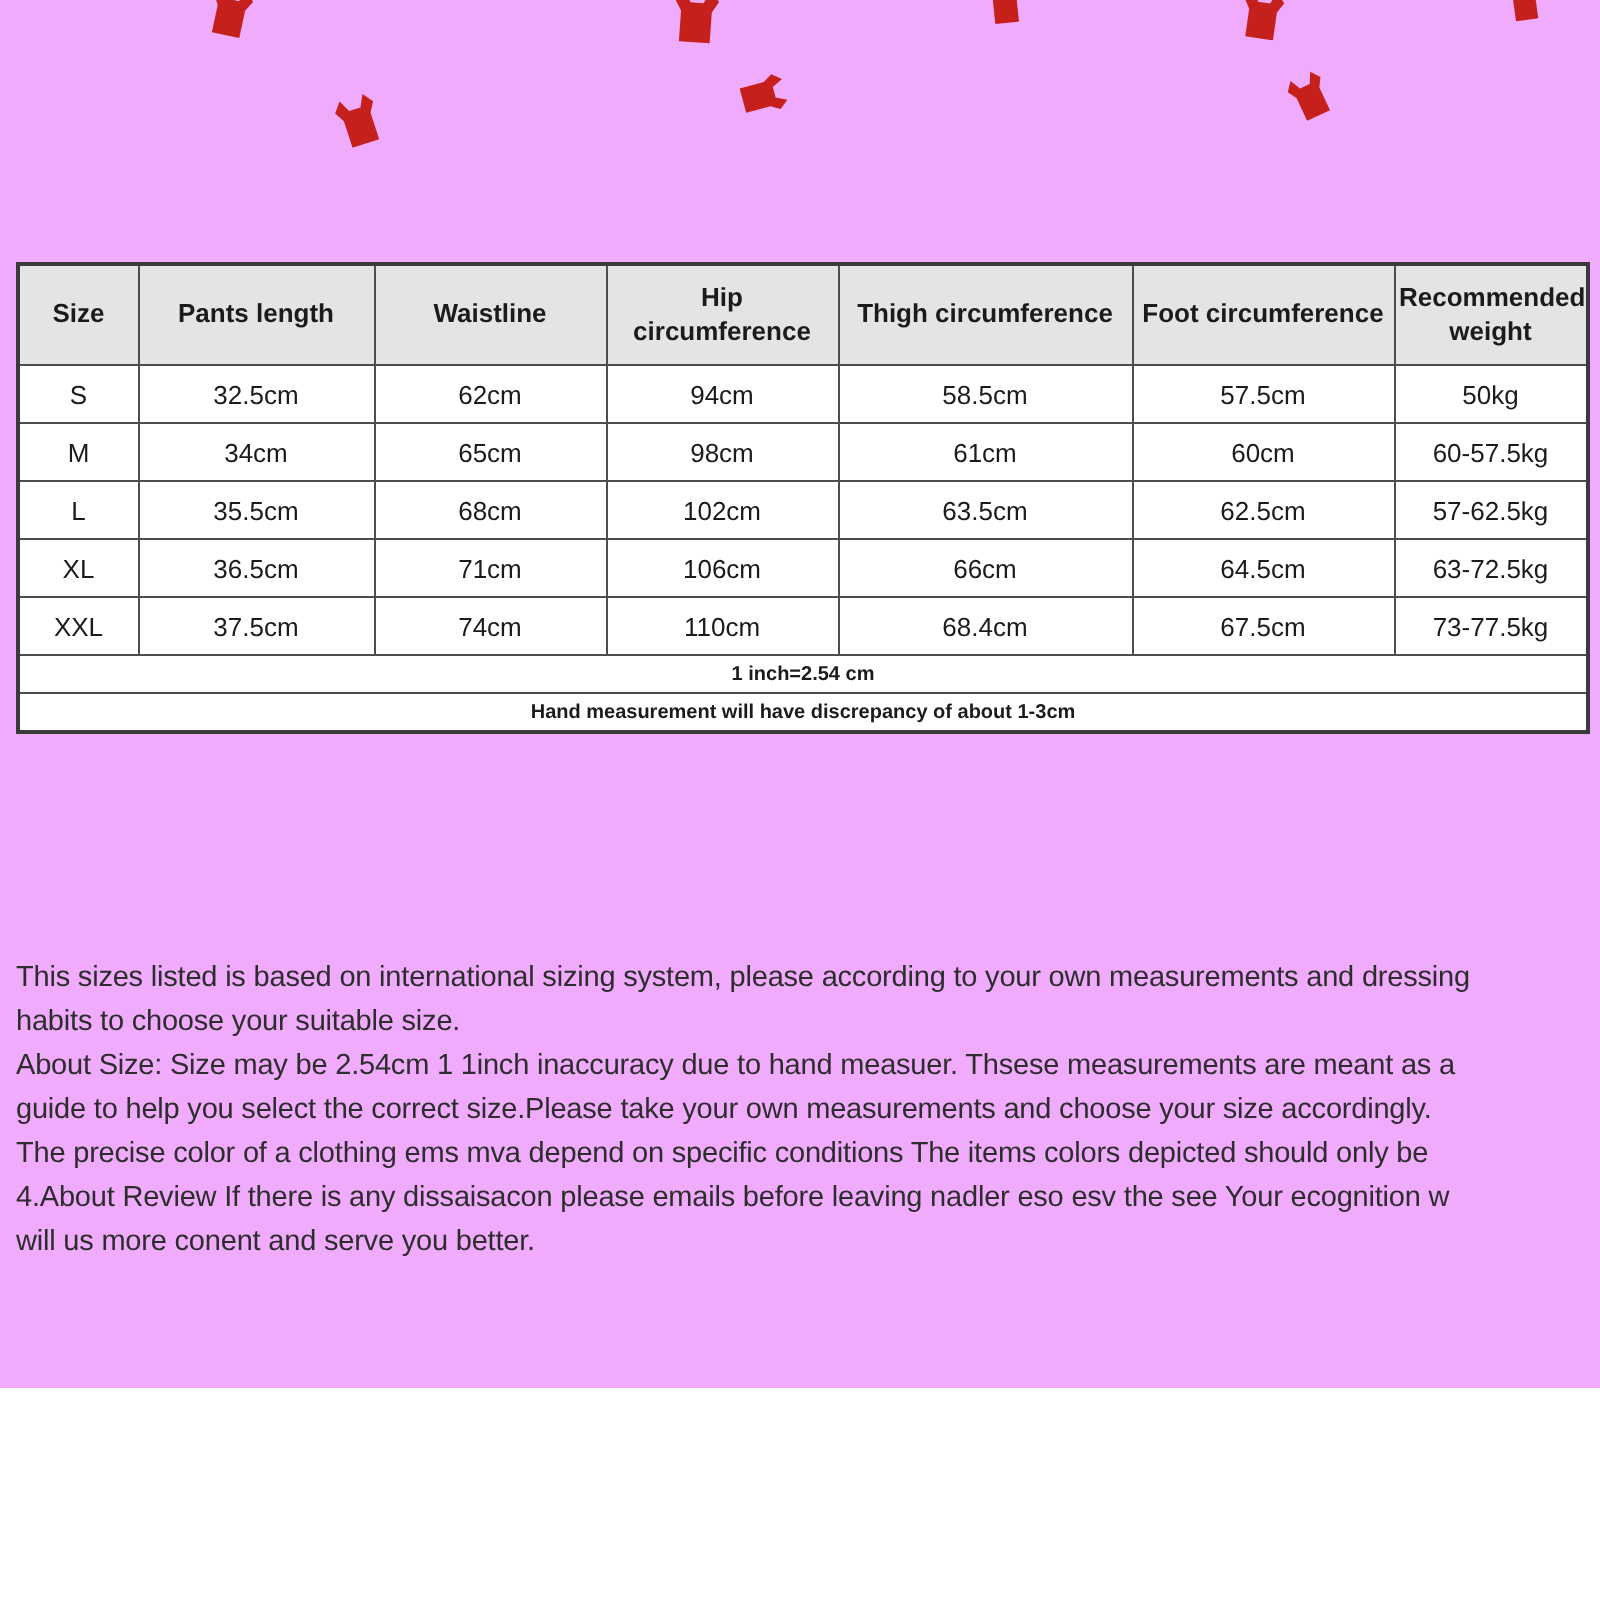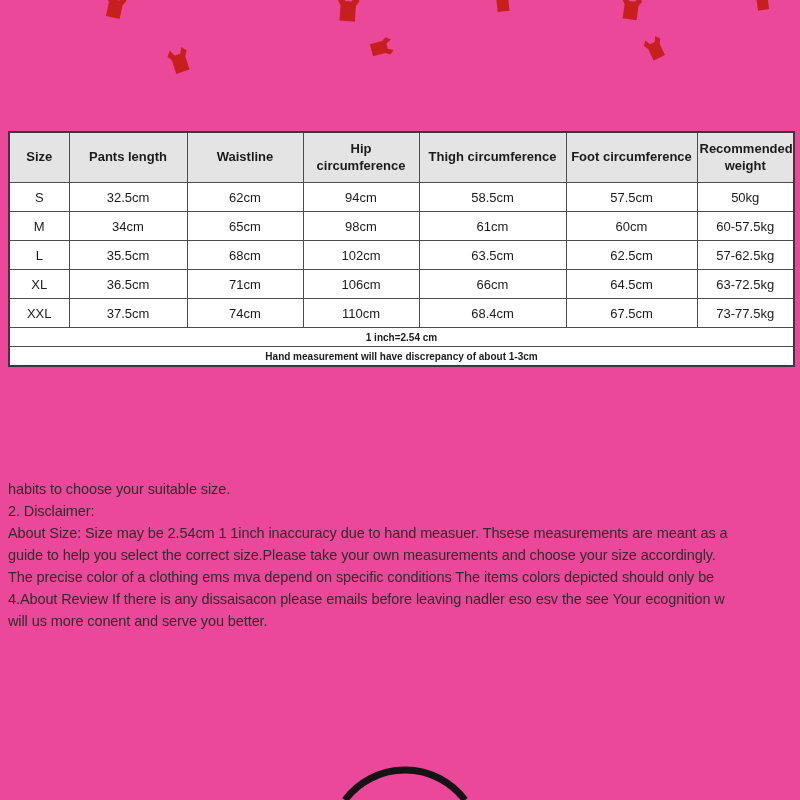--- a/index.html
+++ b/index.html
@@ -1,16 +1,16 @@
 <!DOCTYPE html>
 <html><head>
 <meta charset="utf-8">
 <style>
   html,body{margin:0;padding:0;background:#ffffff;}
-  .canvas{position:relative;width:800px;height:800px;background:#ec4899;overflow:hidden;
+  .canvas{position:relative;width:800px;height:694px;background:#f0abfc;overflow:hidden;
           font-family:"Liberation Sans",sans-serif;}
 
   
   .top-decor{position:absolute;left:0;top:0;width:800px;height:90px;}
   .bottom-decor{position:absolute;left:0;top:760px;width:800px;height:40px;}
 
   
   .size-table{position:absolute;left:8px;top:131px;width:785px;border-collapse:collapse;
               table-layout:fixed;border:2px solid #3a3a3a;}
   .size-table th,.size-table td{border:1px solid #4d4d4d;text-align:center;vertical-align:middle;
@@ -117,22 +117,22 @@
       <tr class="foot-row">
         <td colspan="7">1 inch=2.54 cm</td>
       </tr>
       <tr class="foot-row">
         <td colspan="7">Hand measurement will have discrepancy of about 1-3cm</td>
       </tr>
     </tbody>
   </table>
 
   <div class="notes" id="notes">
+      <div class="note-line">This sizes listed is based on international sizing system, please according to your own measurements and dressing</div>
       <div class="note-line">habits to choose your suitable size.</div>
-      <div class="note-line">2. Disclaimer:</div>
       <div class="note-line">About Size: Size may be 2.54cm 1 1inch inaccuracy due to hand measuer. Thsese measurements are meant as a</div>
       <div class="note-line">guide to help you select the correct size.Please take your own measurements and choose your size accordingly.</div>
       <div class="note-line">The precise color of a clothing ems mva depend on specific conditions The items colors depicted should only be</div>
       <div class="note-line">4.About Review If there is any dissaisacon please emails before leaving nadler eso esv the see Your ecognition w</div>
       <div class="note-line">will us more conent and serve you better.</div>
     </div>
 
   <svg class="bottom-decor" xmlns="http://www.w3.org/2000/svg" viewBox="0 0 800 40">
     <path d="M345,40 A75,75 0 0 1 465,40" fill="none" stroke-width="7" stroke="#141414"></path>
   </svg>

